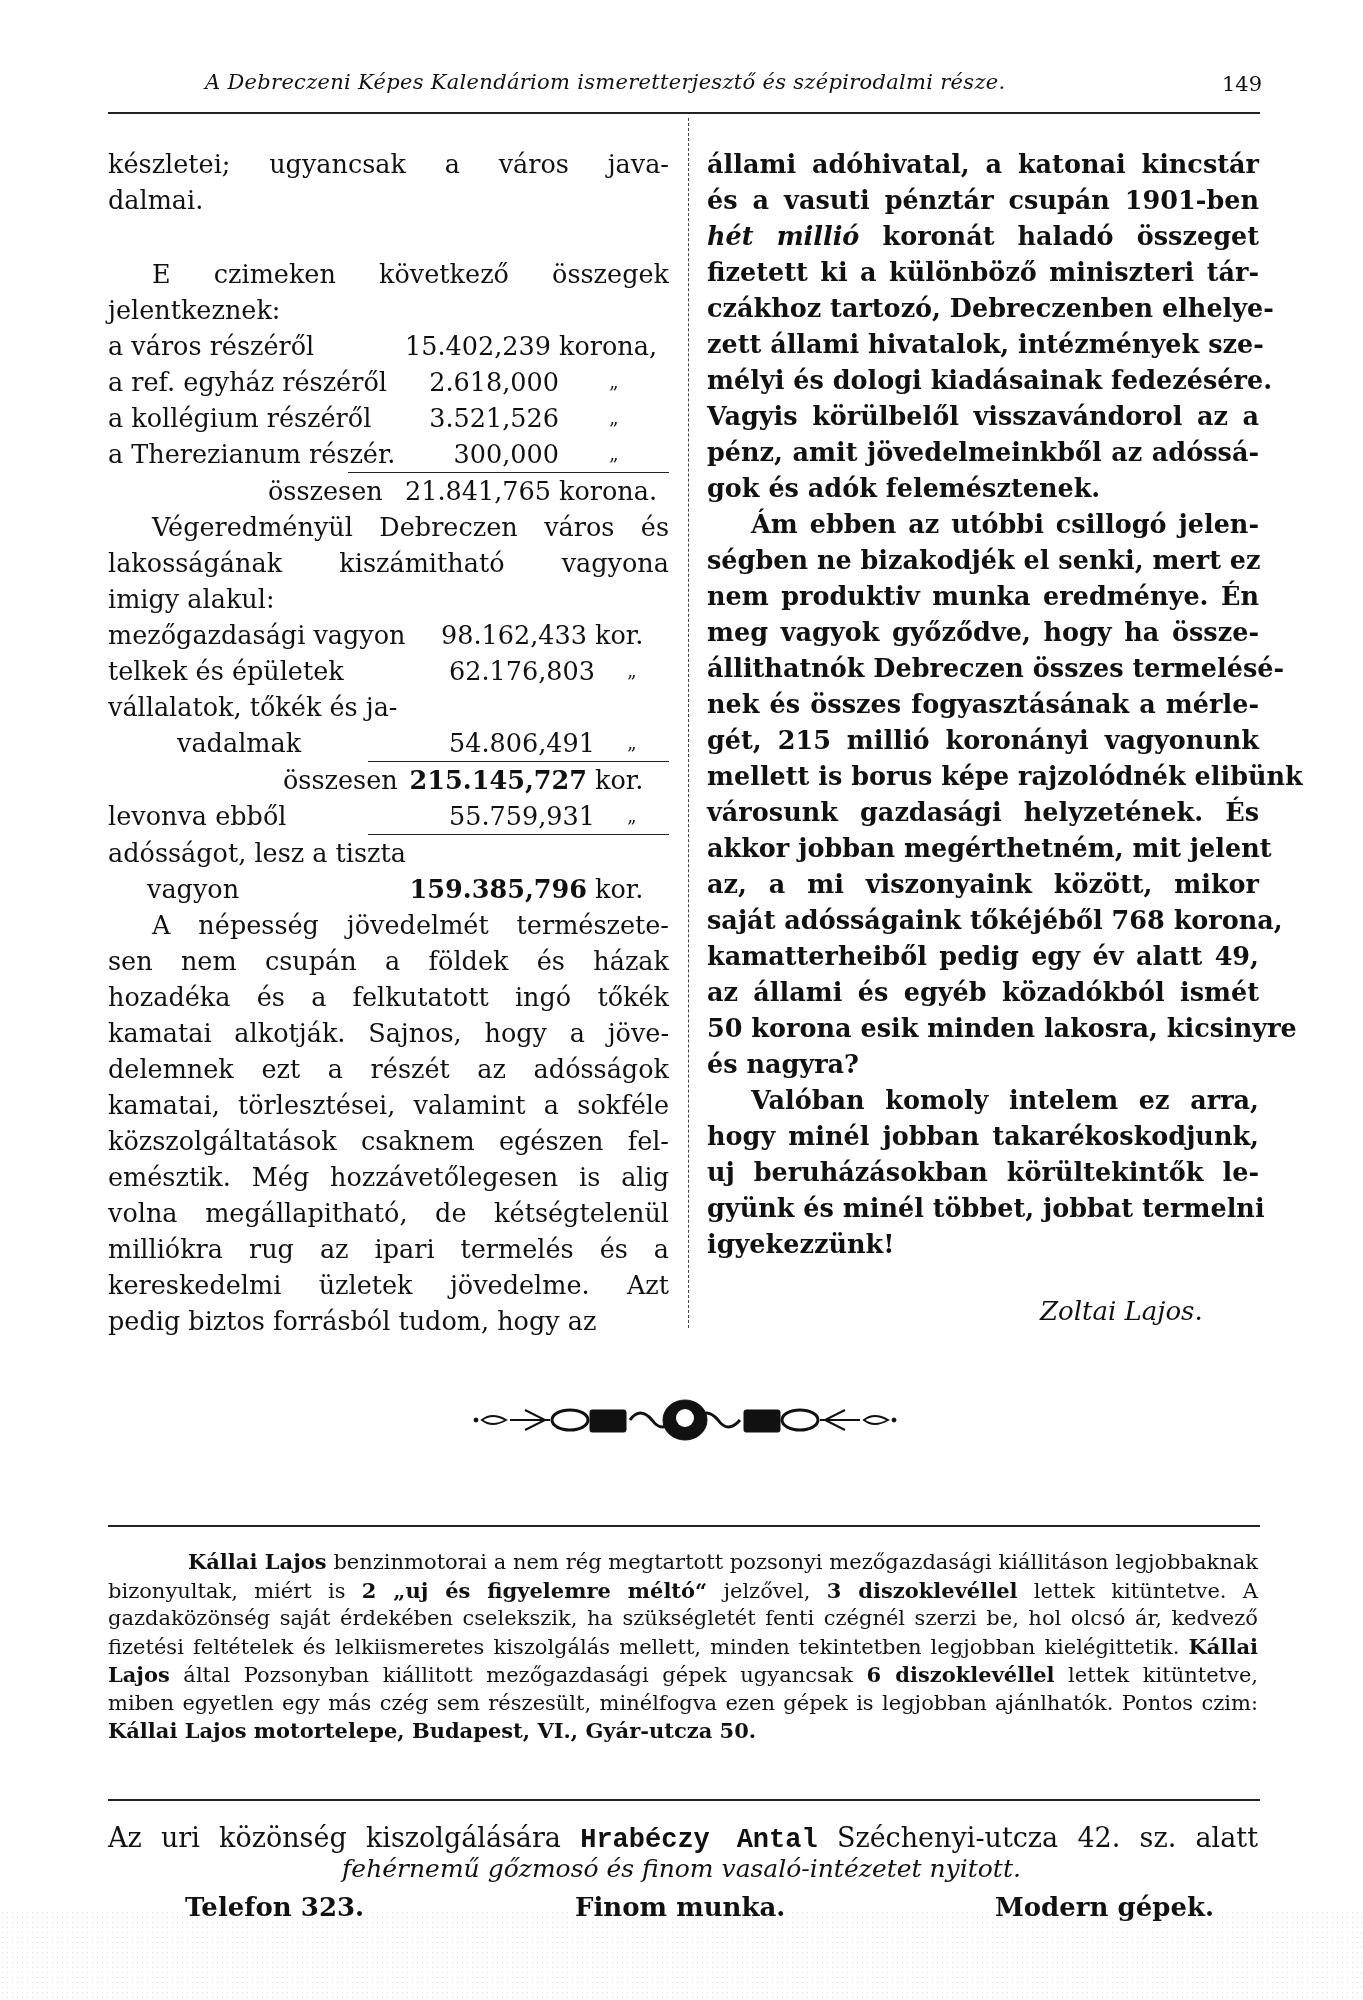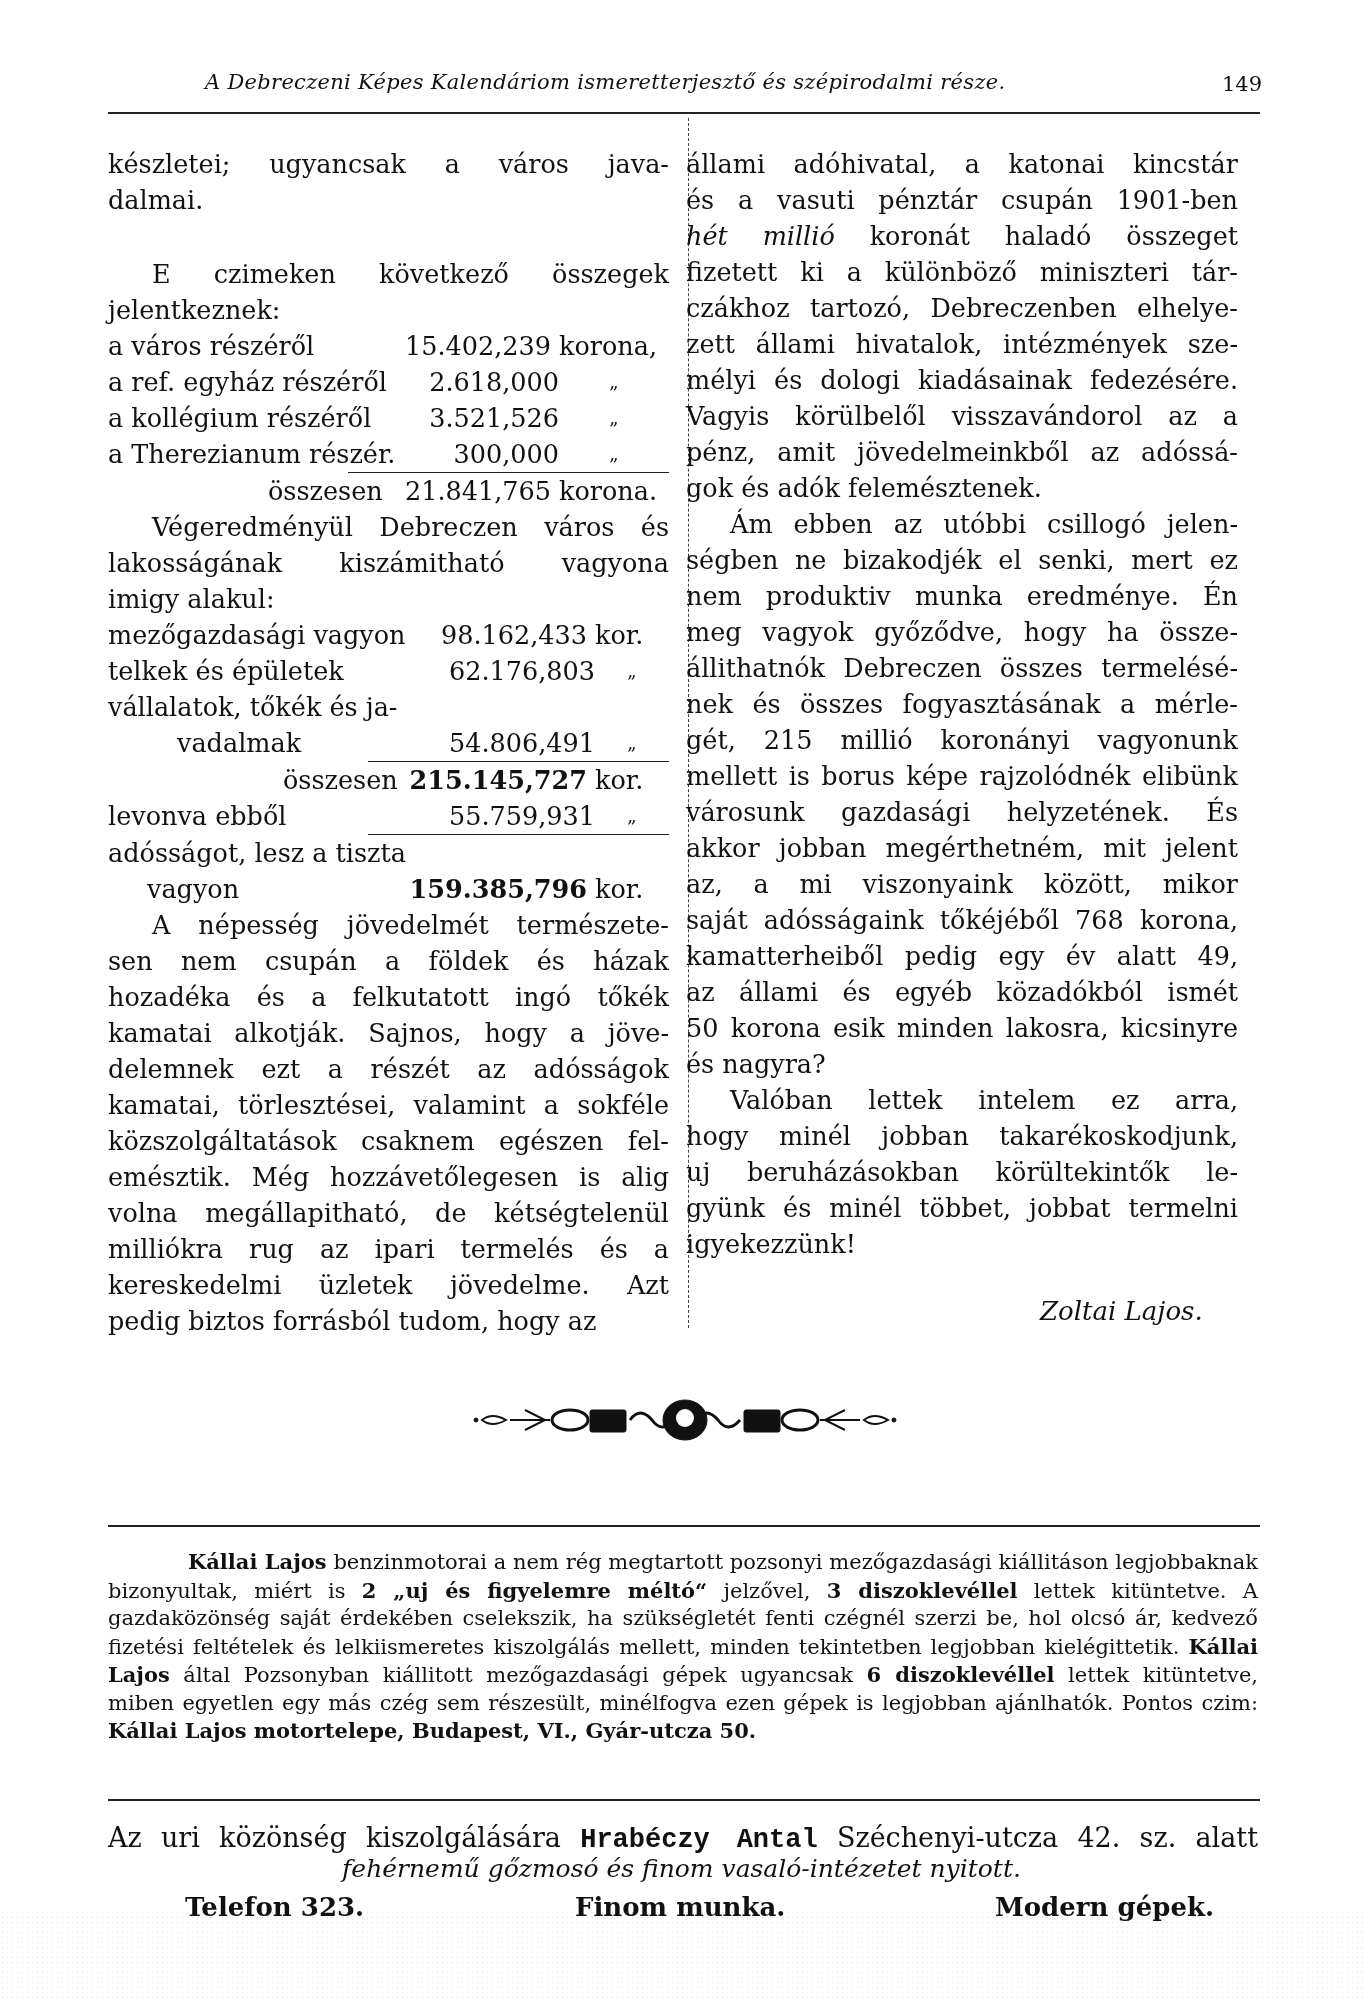--- a/index.html
+++ b/index.html
@@ -7,21 +7,21 @@
          font-family: "DejaVu Serif", "Liberation Serif", serif; color: #111; }
   .abs { position: absolute; }
   .header-title { left: 205px; top: 70px; font-style: italic; font-size: 21px; letter-spacing: 0.3px; white-space: nowrap; }
   .page-num { left: 1222px; top: 72px; font-size: 21px; }
   .rule { position: absolute; height: 2px; background: #222; }
   .col-divider { position: absolute; left: 688px; top: 118px; height: 1210px; border-left: 1px dashed #444; }
   .col { position: absolute; font-size: 25.5px; line-height: 36px; }
   .col .line { display: block; white-space: nowrap; text-align: justify; text-align-last: justify; }
   .col .last { text-align-last: left; }
   .left-col { left: 108px; top: 146px; width: 561px; }
-  .right-col { left: 686px; top: 146px; width: 552px; }
+  .right-col { left: 707px; top: 146px; width: 552px; font-weight: bold; }
   .row { display: flex; white-space: nowrap; height: 36px; }
   .row .lbl { flex: 0 0 auto; }
   .row .amt { margin-left: auto; text-align: right; }
   .row .unit { width: 74px; text-align: left; padding-left: 8px; }
   .row .ditto { width: 74px; text-align: center; font-size: 18px; }
   .sum-rule { height: 0; border-top: 1.5px solid #222; margin-left: 235px; }
   .bold { font-weight: bold; }
   em { font-style: italic; }
   .signature { position: absolute; left: 1040px; top: 1296px; font-style: italic; font-size: 26px; }
   .ornament { position: absolute; left: 470px; top: 1398px; width: 430px; height: 44px; }
@@ -162,21 +162,21 @@
       <span class="line">városunk gazdasági helyzetének. És</span>
       <span class="line">akkor jobban megérthetném, mit jelent</span>
       <span class="line">az, a mi viszonyaink között, mikor</span>
       <span class="line">saját adósságaink tőkéjéből 768 korona,</span>
       <span class="line">kamatterheiből pedig egy év alatt 49,</span>
       <span class="line">az állami és egyéb közadókból ismét</span>
       <span class="line">50 korona esik minden lakosra, kicsinyre</span>
       <span class="line last">és nagyra?</span>
     </div>
   <div id="rp3">
-      <span class="line" style="padding-left: 44px;">Valóban lettek intelem ez arra,</span>
+      <span class="line" style="padding-left: 44px;">Valóban komoly intelem ez arra,</span>
       <span class="line">hogy minél jobban takarékoskodjunk,</span>
       <span class="line">uj beruházásokban körültekintők le-</span>
       <span class="line">gyünk és minél többet, jobbat termelni</span>
       <span class="line last">igyekezzünk!</span>
     </div>
 </div>
 <div class="signature">Zoltai Lajos.</div>
 
 <svg class="ornament" viewBox="0 0 430 44">
   <g fill="#111" stroke="#111">

